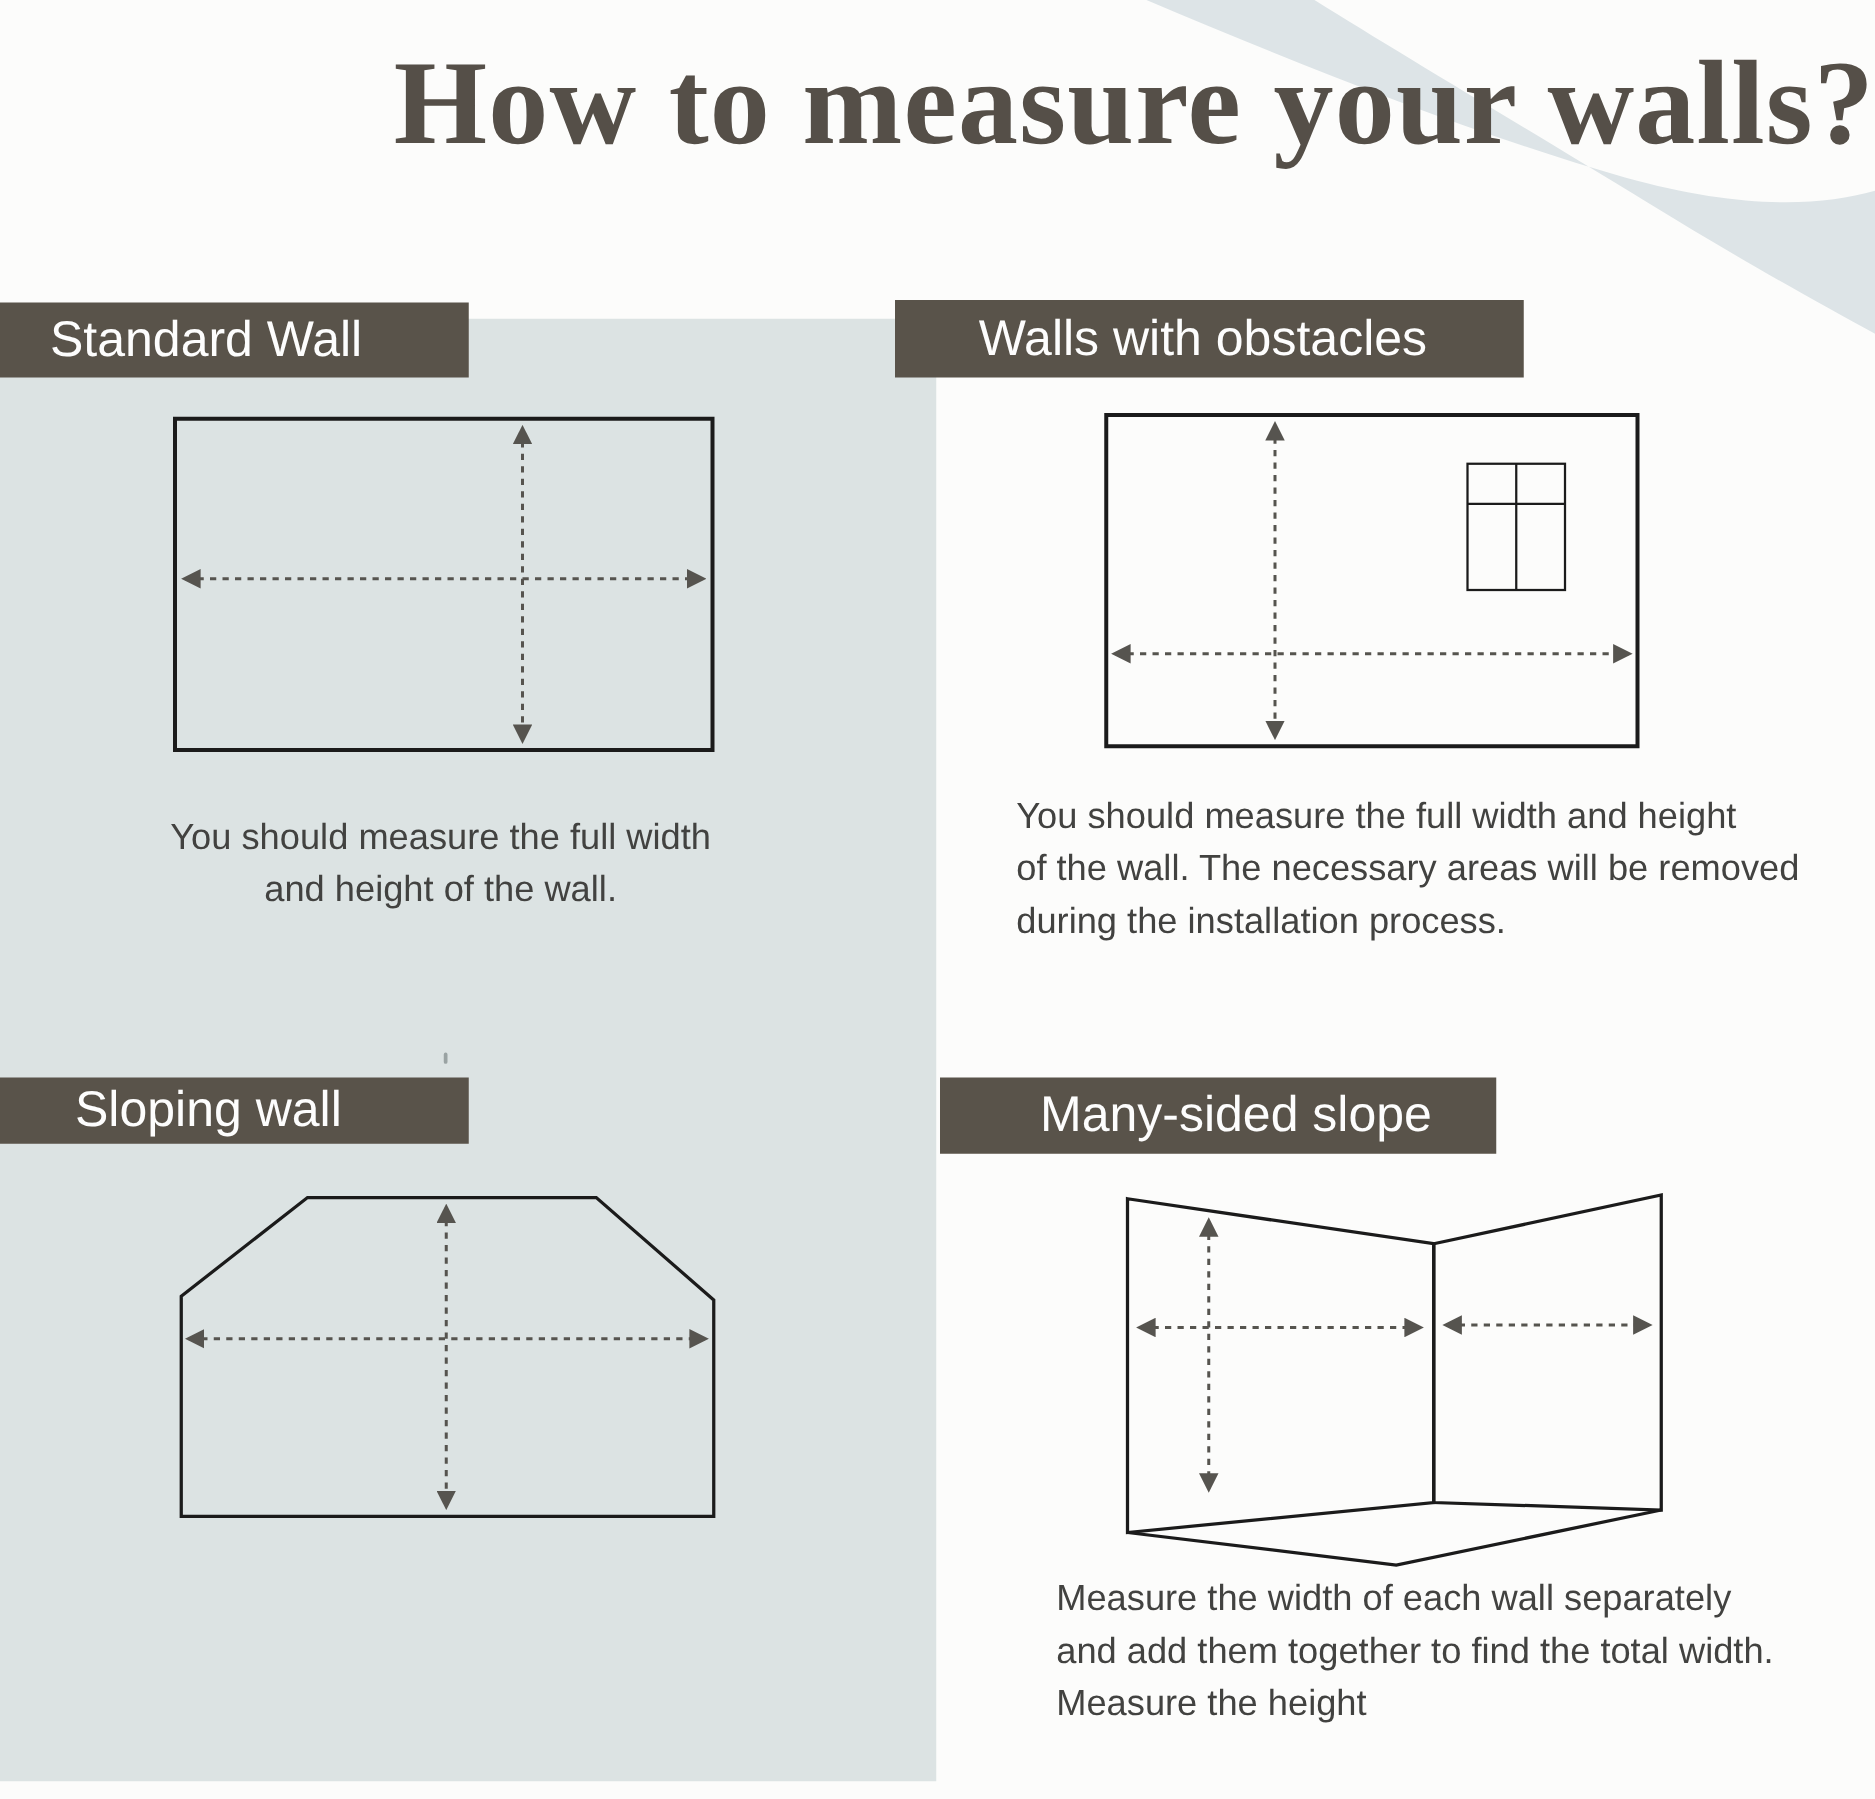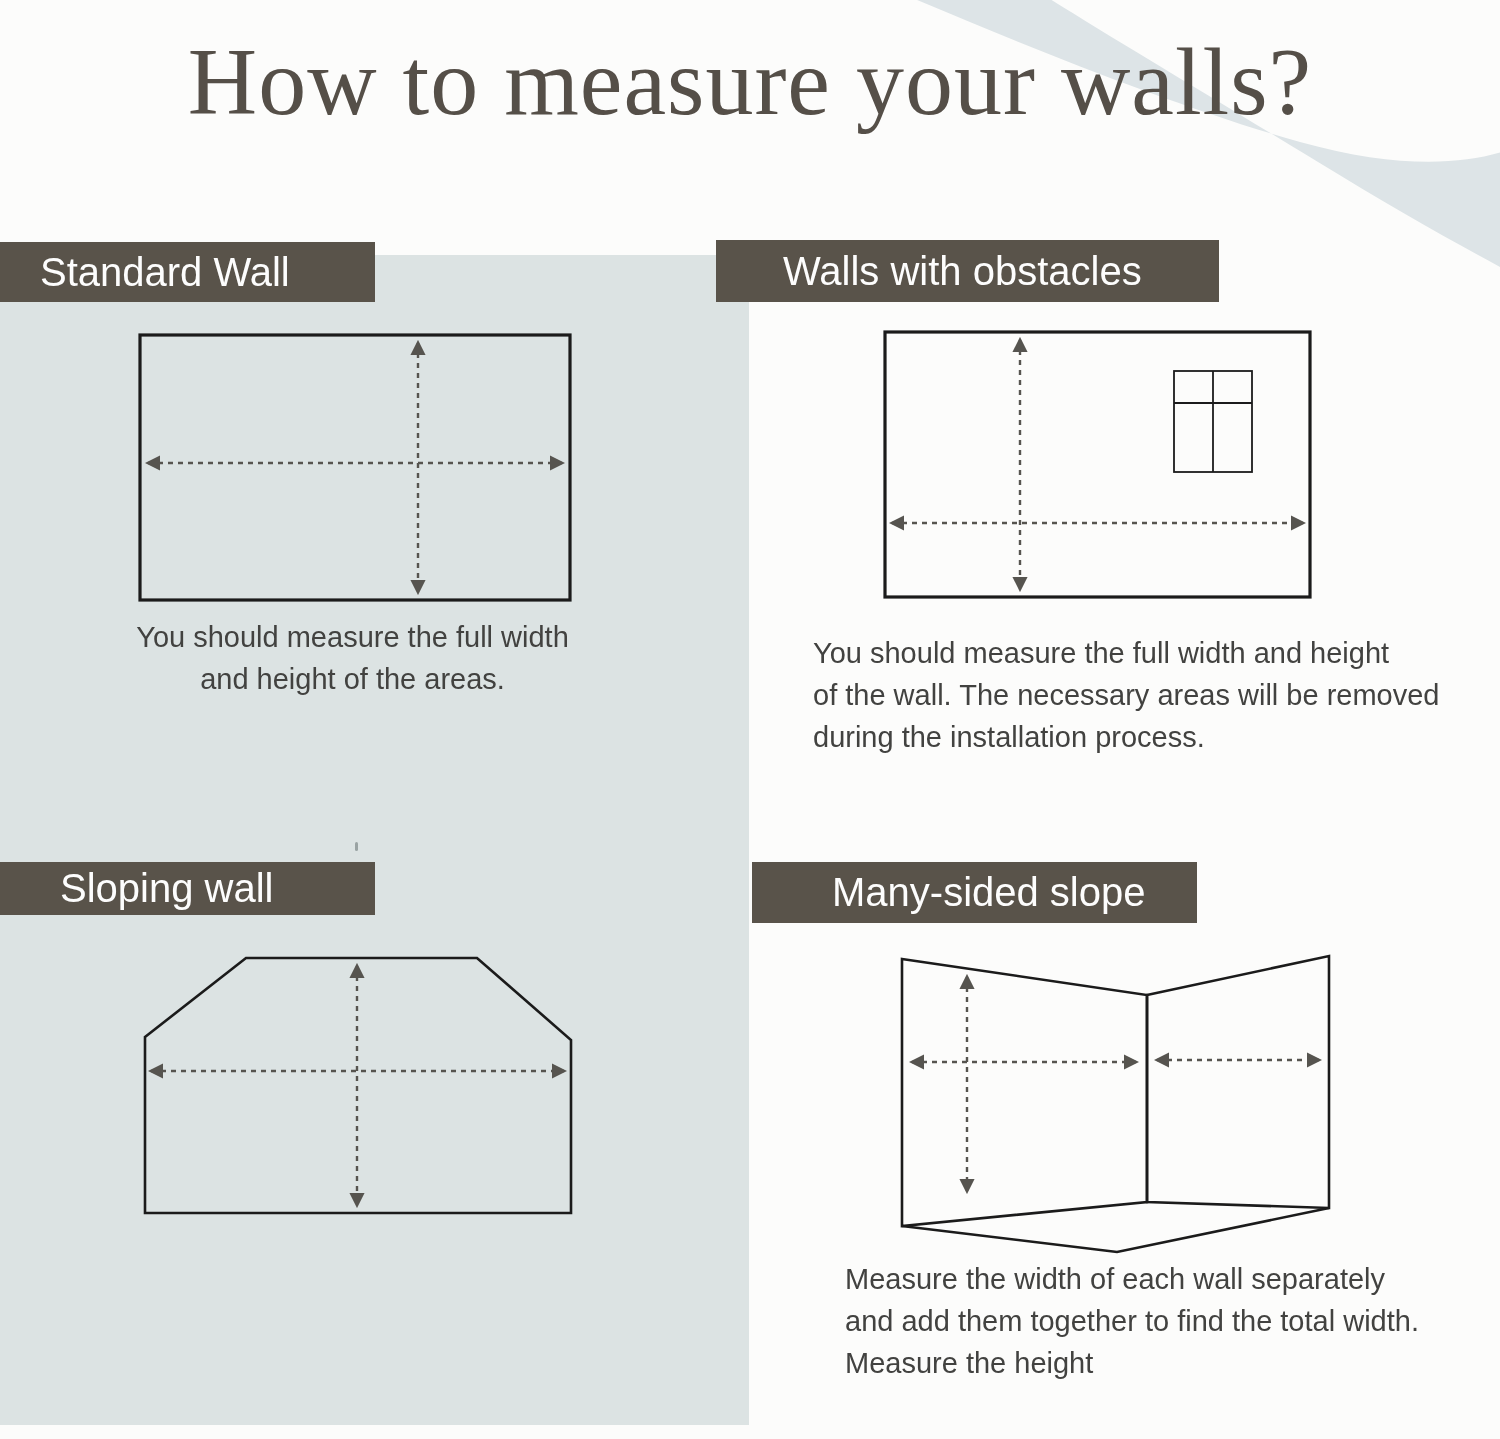--- a/index.html
+++ b/index.html
@@ -11,32 +11,32 @@
   body{background:#ffffff;font-family:"Liberation Sans",sans-serif;}
   .page{position:relative;width:1500px;height:1439px;background:var(--page-bg);overflow:hidden;}
   .panel-left{position:absolute;left:0;top:255px;width:749px;height:1170px;background:var(--panel-bg);}
   .overlay{position:absolute;left:0;top:0;}
   .ribbon{fill:var(--ribbon);stroke:none;}
   .wall{fill:none;stroke:var(--diagram-stroke);stroke-width:3.2px;}
   .thin{stroke-width:2.6px;}
   .win{fill:none;stroke:var(--diagram-stroke);stroke-width:1.8px;}
   .arrow{fill:none;stroke:var(--arrow-color);stroke-width:2.4px;stroke-dasharray:5 5;}
   .ah-fill{fill:var(--arrow-color);}
-  .page-title{position:absolute;left:0;right:0;top:26px;text-align:center;
+  .page-title{position:absolute;left:0;right:0;top:26px;text-align:right;
     font-family:"Liberation Serif",serif;font-size:96px;letter-spacing:1px;
-    color:var(--title-color);white-space:nowrap;}
+    color:var(--title-color);white-space:nowrap;font-weight:bold;}
   .bar{position:absolute;display:flex;align-items:center;background:var(--header-bg);
     color:var(--header-text);font-size:40px;white-space:nowrap;}
   .bar-1{left:0;top:242px;width:375px;height:60px;padding-left:40px;box-sizing:border-box;align-items:center;}
   .bar-2{left:716px;top:240px;width:503px;height:62px;padding-left:67px;box-sizing:border-box;}
   .bar-3{left:0;top:862px;width:375px;height:53px;padding-left:60px;box-sizing:border-box;}
   .bar-4{left:752px;top:862px;width:445px;height:61px;padding-left:80px;box-sizing:border-box;}
   .desc{position:absolute;color:var(--body-text);font-size:29px;line-height:42px;}
   .desc span{display:block;}
-  .desc-1{left:95px;top:616px;width:515px;text-align:center;}
+  .desc-1{left:95px;top:649px;width:515px;text-align:center;}
   .desc-2{left:813px;top:632px;width:680px;text-align:left;}
   .desc-3{left:72px;top:1272px;width:660px;text-align:left;}
   .desc-4{left:845px;top:1258px;width:660px;text-align:left;}
   .speck{position:absolute;left:355px;top:842px;width:3px;height:9px;background:#9aa3a3;border-radius:2px;}
 </style>
 </head>
 <body>
 
 <div class="page">
 
@@ -92,21 +92,21 @@
   </div>
   <div class="bar bar-3">
     <span>Sloping wall</span>
   </div>
   <div class="bar bar-4">
     <span>Many-sided slope</span>
   </div>
 
   <div class="desc desc-1">
     <span>You should measure the full width</span>
-    <span>and height of the areas.</span>
+    <span>and height of the wall.</span>
   </div>
 
   <div class="desc desc-2">
     <span>You should measure the full width and height</span>
     <span>of the wall. The necessary areas will be removed</span>
     <span>during the installation process.</span>
   </div>
 
 
   <div class="desc desc-4">

